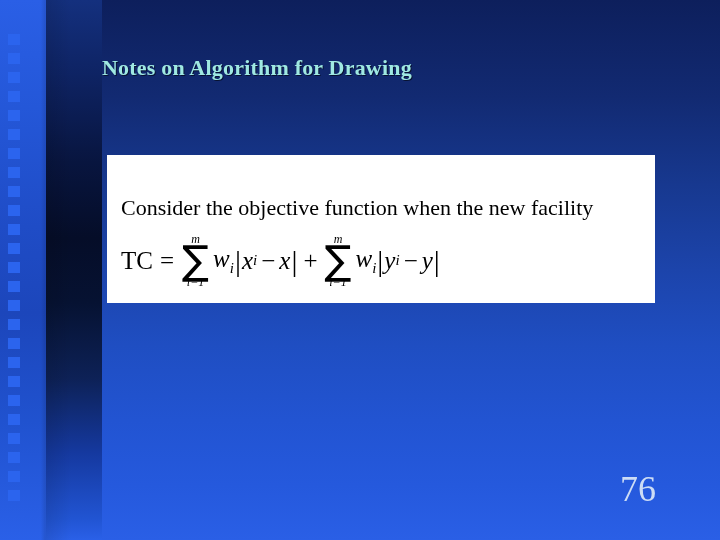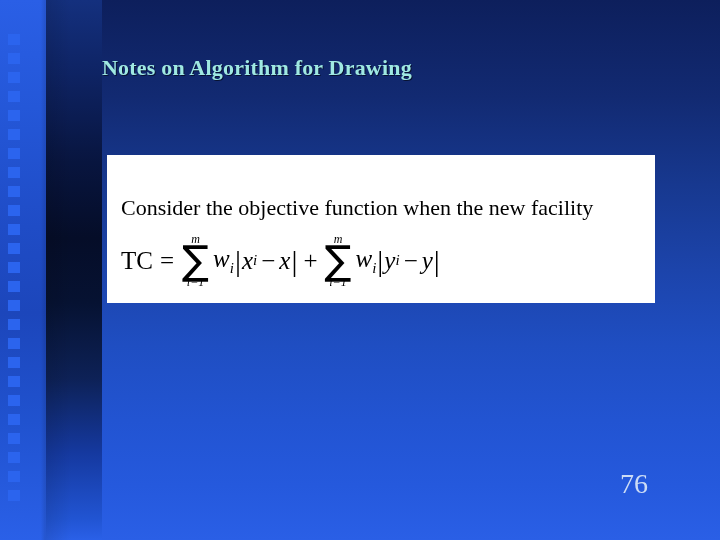--- a/index.html
+++ b/index.html
@@ -164,21 +164,21 @@
     padding: 0 1px;
   }
   .minus { padding: 0 4px; font-style: normal; }
 
   
   .page-number {
     position: absolute;
     left: 620px;
     top: 468px;
     color: #ccdcf5;
-    font-size: 28px;
+    font-size: 36px;
     font-family: "Liberation Serif", "DejaVu Serif", serif;
   }
 </style>
 </head>
 <body>
 
 <div id="slide">
 
   <div class="left-band-outer"></div>
   <div class="left-band-inner"></div>

